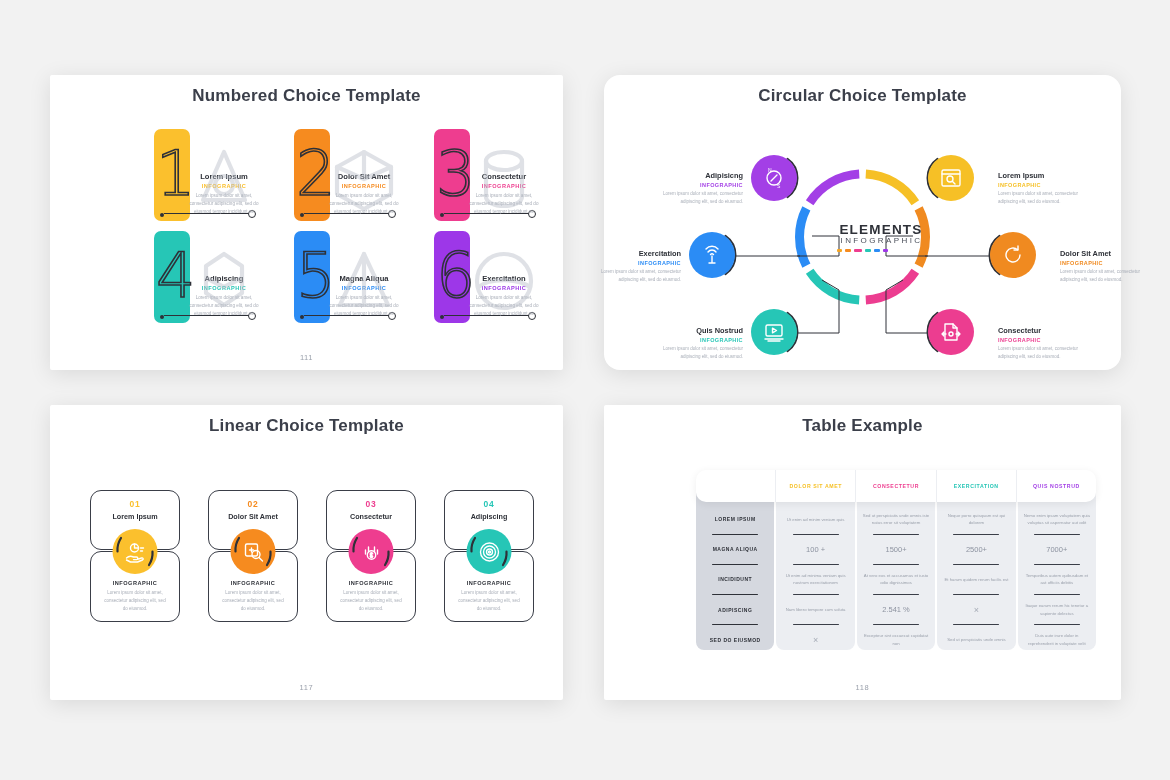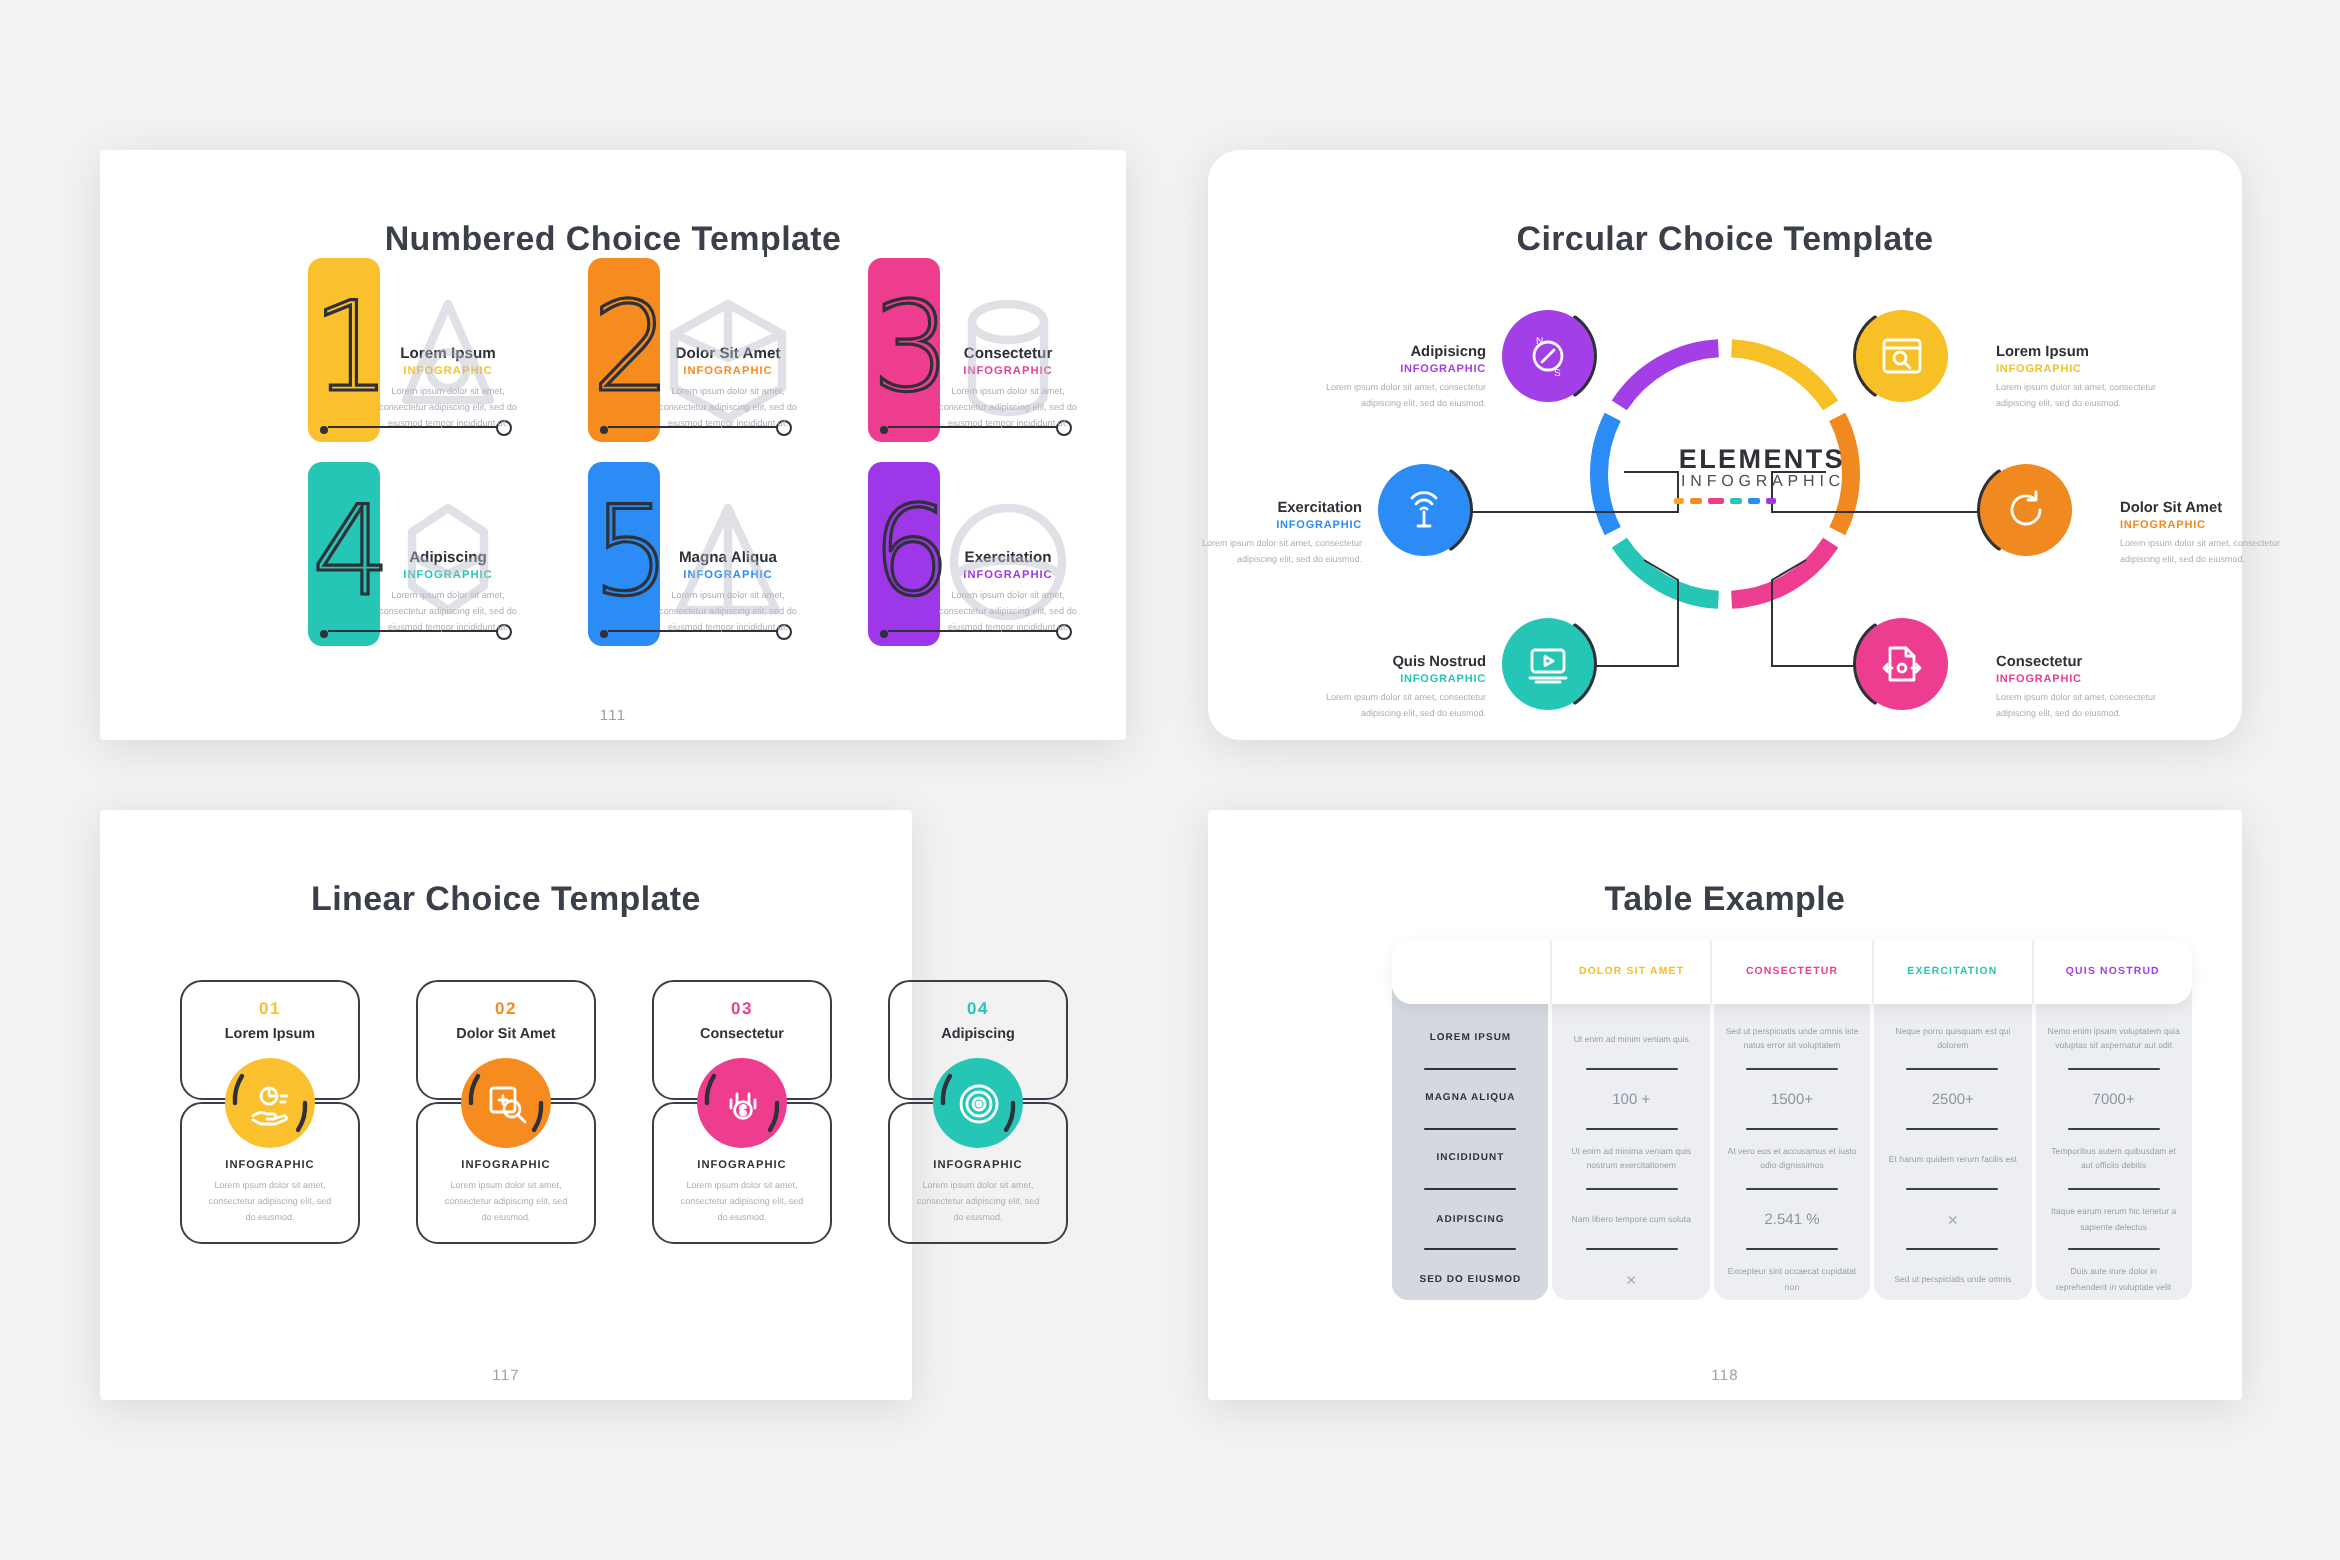--- a/index.html
+++ b/index.html
@@ -11,31 +11,30 @@
     position: relative;
   }
   .slide {
     position: absolute;
     background: #fff;
     box-shadow: 0 4px 22px rgba(0,0,0,0.10);
     border-radius: 2px;
   }
   #slide-111 { left: 50px;  top: 75px;  width: 513px; height: 295px; }
   #slide-116 { left: 604px; top: 75px;  width: 517px; height: 295px; border-radius: 16px; }
-  #slide-117 { left: 50px;  top: 405px; width: 406px; height: 295px; }
+  #slide-117 { left: 50px;  top: 405px; width: 513px; height: 295px; }
   #slide-118 { left: 604px; top: 405px; width: 517px; height: 295px; }
 
   .slide-title {
     text-align: center;
     font-size: 17px;
     font-weight: bold;
     color: #3b3f4a;
     letter-spacing: .2px;
     padding-top: 11px;
-    margin-top: 24px;
   }
   .page-num {
     position: absolute;
     bottom: 8px; left: 0; right: 0;
     text-align: center;
     font-size: 7.5px;
     color: #9aa0ab;
     letter-spacing: .6px;
   }
 

